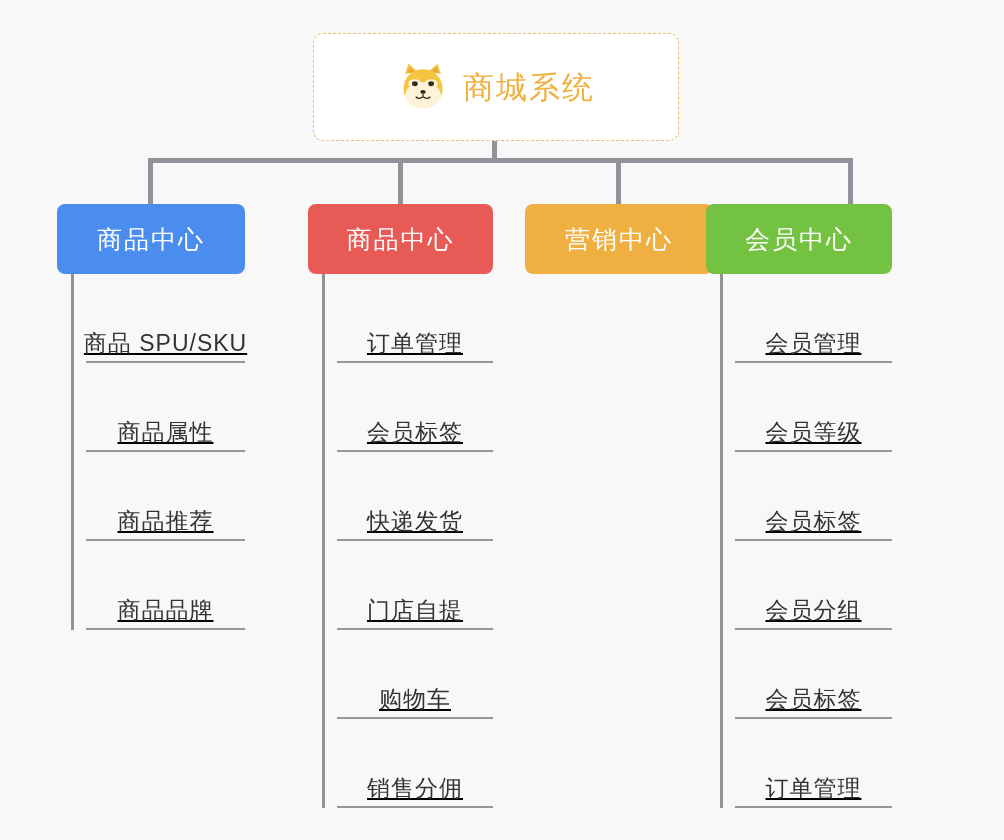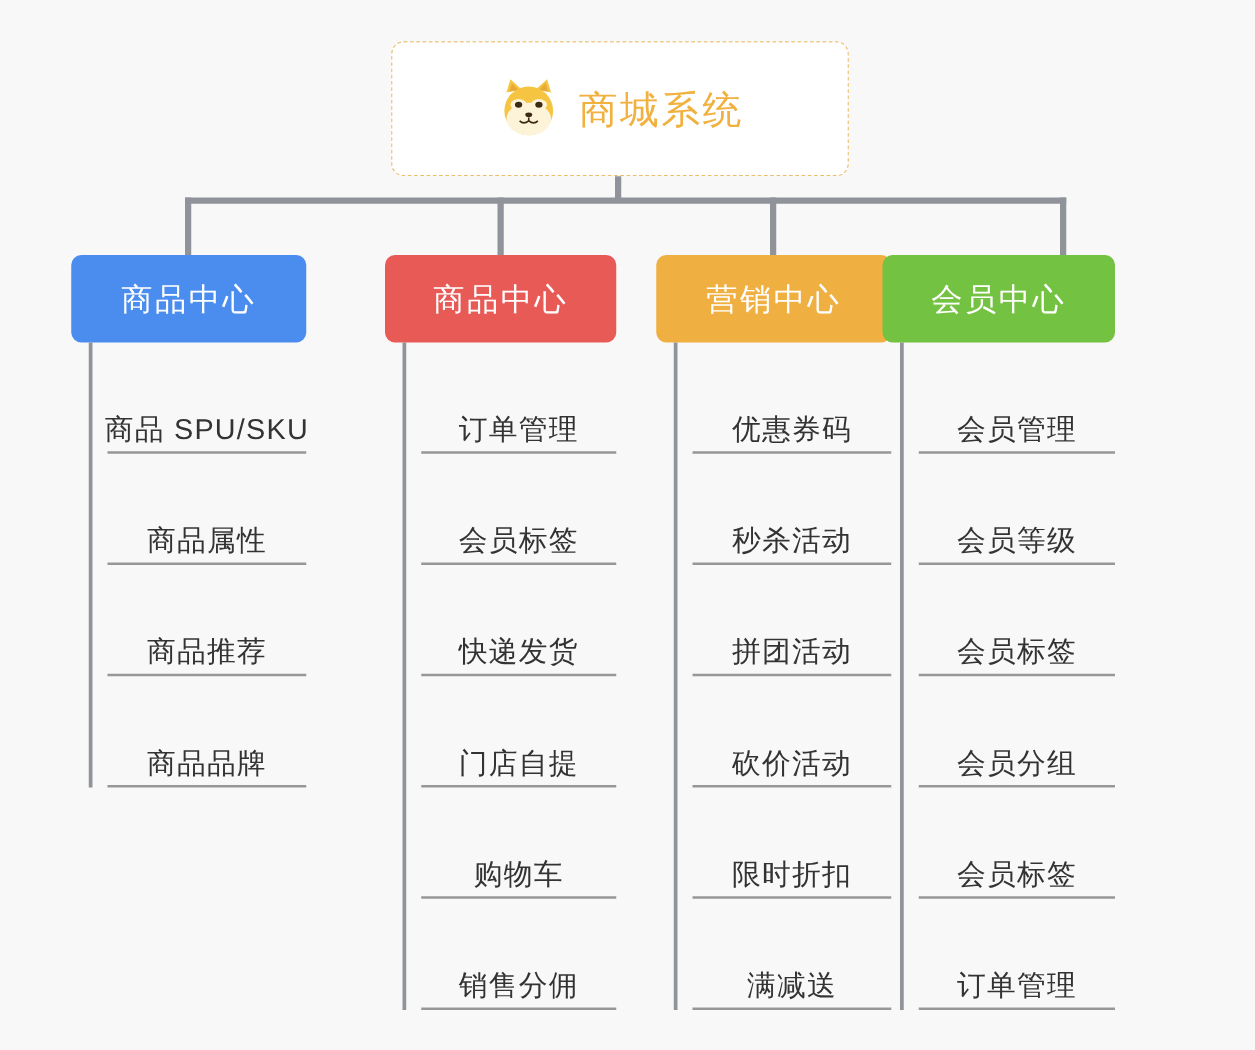--- a/index.html
+++ b/index.html
@@ -97,20 +97,21 @@
     letter-spacing: 2px;
     box-sizing: border-box;
   }
 
   .col-items {
     position: relative;
     margin-top: 0;
     padding-left: 12px;
     border-left: 3px solid #909399;
     margin-left: 14px;
+    text-decoration: underline;
   }
 
   .leaf {
     position: relative;
     height: 89px;
     box-sizing: border-box;
     display: flex;
     align-items: flex-end;
     justify-content: center;
     padding-bottom: 6px;
@@ -207,40 +208,20 @@
           <span class="leaf-label">购物车</span>
         </div>
       <div class="leaf">
           <span class="leaf-label">销售分佣</span>
         </div>
     </div>
   </div>
 
   <div class="column col-2">
     <div class="col-header" style="background: rgb(239, 175, 65);">营销中心</div>
-    <div class="col-items">
-      <div class="leaf">
-          <span class="leaf-label">优惠券码</span>
-        </div>
-      <div class="leaf">
-          <span class="leaf-label">秒杀活动</span>
-        </div>
-      <div class="leaf">
-          <span class="leaf-label">拼团活动</span>
-        </div>
-      <div class="leaf">
-          <span class="leaf-label">砍价活动</span>
-        </div>
-      <div class="leaf">
-          <span class="leaf-label">限时折扣</span>
-        </div>
-      <div class="leaf">
-          <span class="leaf-label">满减送</span>
-        </div>
-    </div>
   </div>
 
   <div class="column col-3">
     <div class="col-header" style="background: rgb(116, 194, 65);">会员中心</div>
     <div class="col-items">
       <div class="leaf">
           <span class="leaf-label">会员管理</span>
         </div>
       <div class="leaf">
           <span class="leaf-label">会员等级</span>

